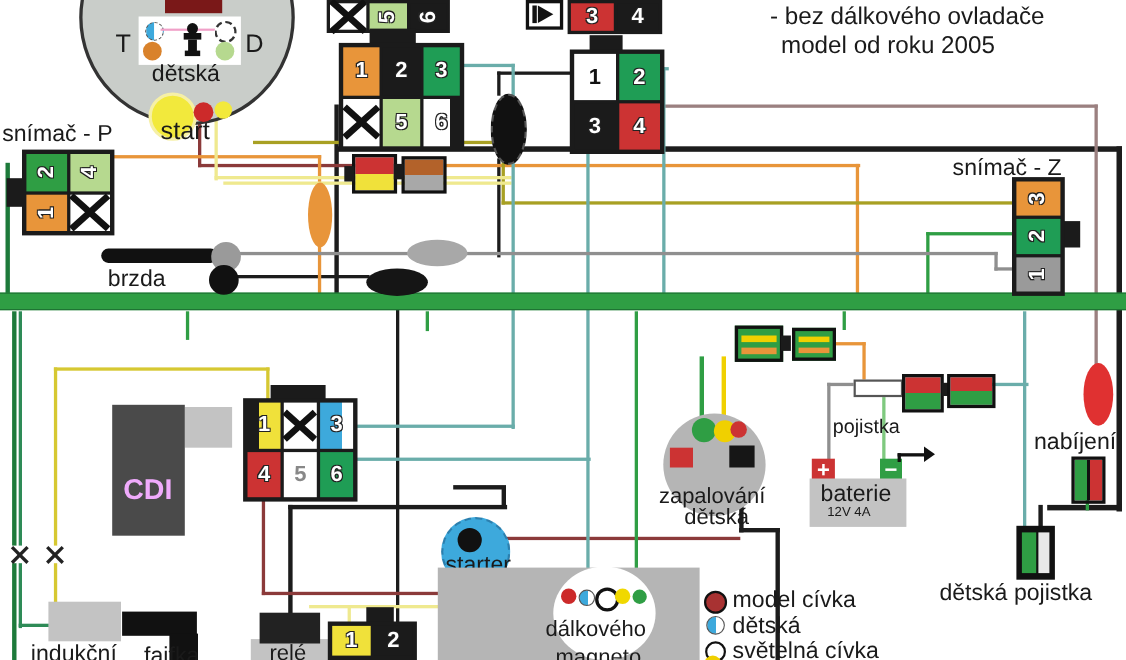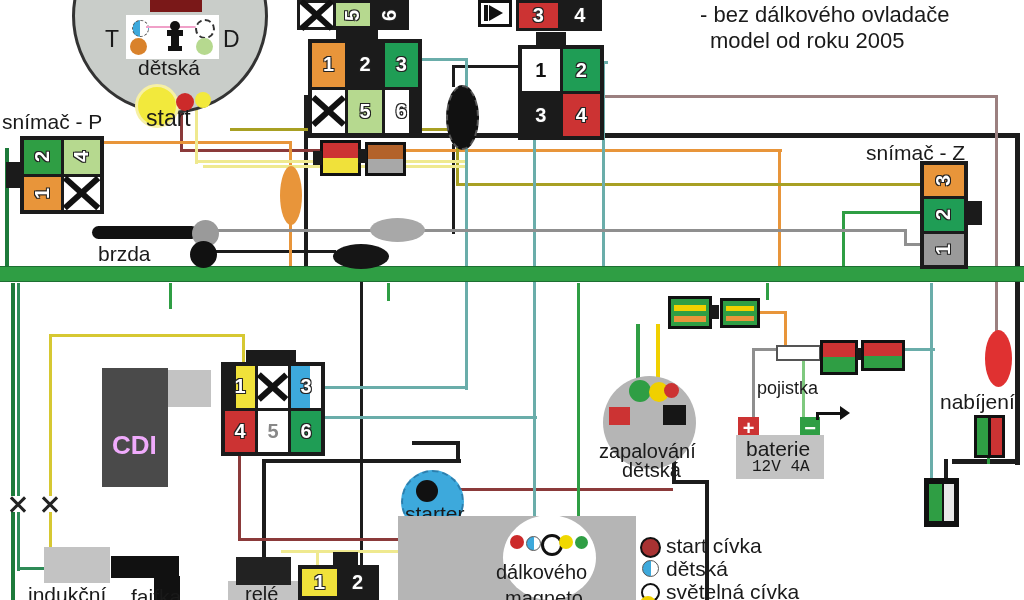--- a/index.html
+++ b/index.html
@@ -288,43 +288,44 @@
   <span class="dot" style="left:664px;top:383px;width:15px;height:15px;background:#cc3333;"></span>
   <span class="box" style="left:609px;top:407px;width:21px;height:18px;background:#cc3333;"></span>
   <span class="box" style="left:663px;top:405px;width:23px;height:20px;background:#161616;"></span>
   <span class="lbl" style="left:599px;top:440px;font-size:20px;">zapalování</span>
   <span class="lbl" style="left:622px;top:459px;font-size:20px;">dětská</span>
 
   <div class="box" style="left:738px;top:417px;width:21px;height:23px;background:#cc3333;color:#fff;font-weight:700;font-size:20px;text-align:center;">+</div>
   <div class="box" style="left:800px;top:417px;width:20px;height:23px;background:#2f9e44;color:#fff;font-weight:700;font-size:20px;text-align:center;">−</div>
   <div class="box" style="left:736px;top:435px;width:88px;height:44px;background:#c3c3c3;text-align:center;">
     <span class="lbl" style="left:10px;top:2px;font-size:21px;">baterie</span>
-    <span class="lbl" style="left:16px;top:23px;font-size:16px;font-family:Liberation Mono, monospace;">12V 4A</span>
+    <span class="lbl" style="left:16px;top:23px;font-size:12px;">12V 4A</span>
   </div>
   <i class="w" style="left:816px;top:412px;width:26px;height:3px;background:#111;"></i>
   <i class="w" style="left:816px;top:412px;width:3px;height:8px;background:#111;"></i>
   <span class="arrowhead" style="left:840px;top:406px;"></span>
 
   <span class="lbl sm" style="left:757px;top:330px;">pojistka</span>
   <div class="box" style="left:776px;top:345px;width:45px;height:16px;background:#fff;border:2px solid #555;"></div>
   <div class="box" style="left:820px;top:340px;width:38px;height:35px;border:3px solid #111;background:linear-gradient(#cc3333 50%,#2f9e44 50%);"></div>
   <span class="tab" style="left:856px;top:348px;width:6px;height:12px;"></span>
   <div class="box" style="left:861px;top:340px;width:44px;height:31px;border:3px solid #111;background:linear-gradient(#cc3333 50%,#2f9e44 50%);"></div>
 
   <span class="ell" style="left:985px;top:330px;width:27px;height:57px;background:#e03131;"></span>
   <span class="lbl" style="left:940px;top:390px;">nabíjení</span>
   <div class="box" style="left:974px;top:415px;width:31px;height:43px;border:3px solid #111;background:linear-gradient(90deg,#2f9e44 44%,#111 44%,#111 56%,#cc3333 56%);"></div>
 
   <div class="box" style="left:924px;top:478px;width:35px;height:49px;background:#111;">
     <i class="w" style="left:5px;top:6px;width:13px;height:37px;background:#2f9e44;"></i>
     <i class="w" style="left:20px;top:6px;width:10px;height:37px;background:#e9e9e9;"></i>
   </div>
+  <span class="lbl" style="left:854px;top:527px;">dětská pojistka</span>
 
   <span class="dot" style="left:640px;top:537px;width:17px;height:17px;background:#a83232;border:2px solid #111;"></span>
-  <span class="legend-lbl" style="left:666px;top:534px;">start cívka</span>
+  <span class="legend-lbl" style="left:666px;top:534px;">model cívka</span>
   <span class="dot" style="left:642px;top:560px;width:15px;height:15px;background:linear-gradient(90deg,#3da9dc 55%,#fff 55%);border:1px solid #555;"></span>
   <span class="legend-lbl" style="left:666px;top:557px;">dětská</span>
   <span class="dot" style="left:641px;top:583px;width:15px;height:15px;background:#fff;border:2px solid #111;"></span>
   <span class="legend-lbl" style="left:666px;top:580px;">světelná cívka</span>
   <span class="dot" style="left:640px;top:596px;width:16px;height:16px;background:#f0d000;"></span>
 
   <div class="box" style="left:44px;top:547px;width:66px;height:36px;background:#c3c3c3;"></div>
   <span class="lbl" style="left:28px;top:583px;">indukční</span>
   <div class="box" style="left:111px;top:556px;width:68px;height:22px;background:#111;"></div>
   <div class="box" style="left:154px;top:576px;width:26px;height:24px;background:#111;"></div>

